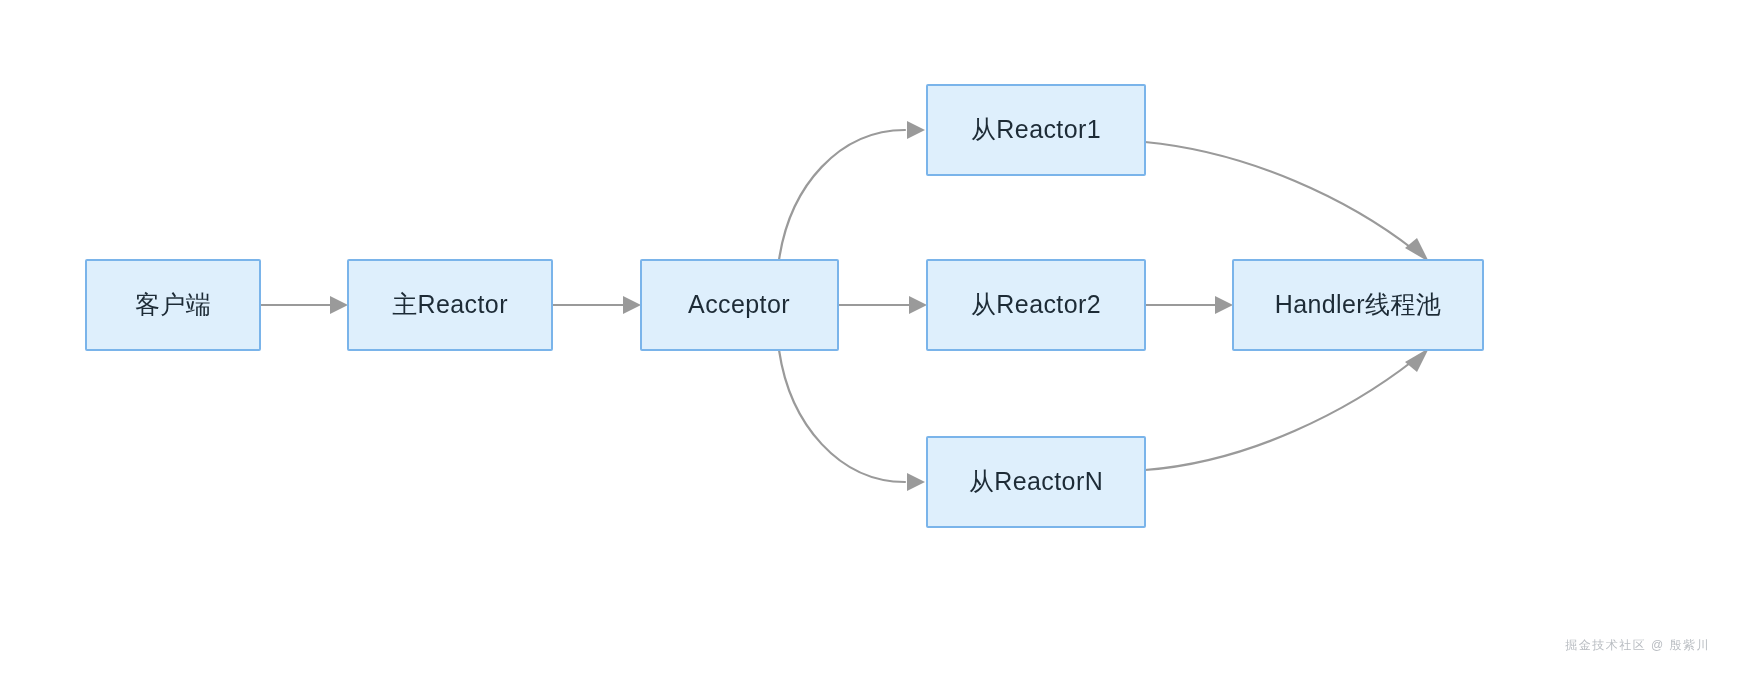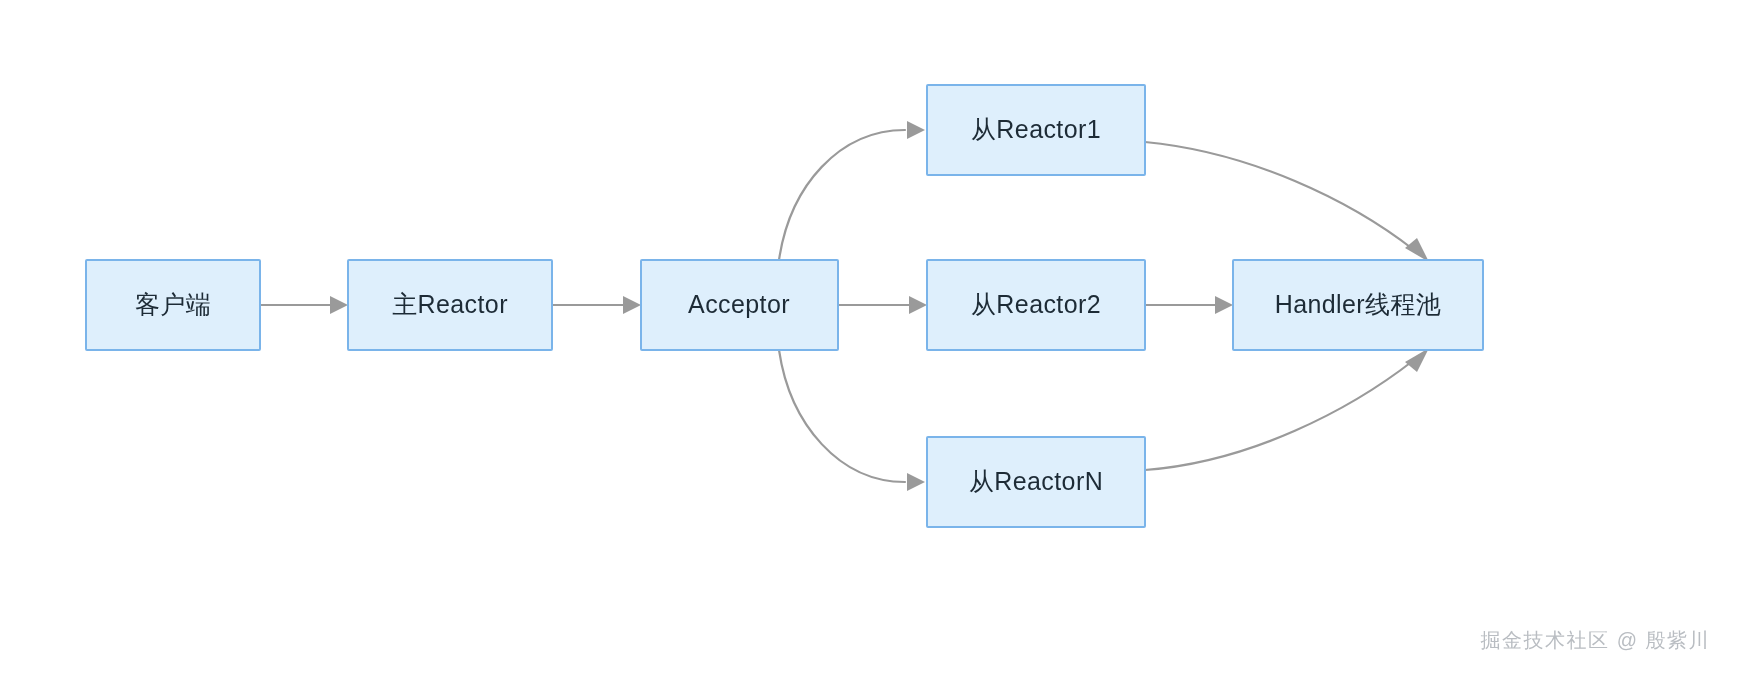--- a/index.html
+++ b/index.html
@@ -47,21 +47,21 @@
   }
   .arrow-head {
     fill: #9a9a9a;
     stroke: none;
   }
   .watermark {
     position: absolute;
     right: 34px;
     bottom: 26px;
     font-family: "Liberation Sans", "DejaVu Sans", sans-serif;
-    font-size: 20px;
+    font-size: 12px;
     color: #b9bdc2;
     letter-spacing: 1.5px;
     white-space: nowrap;
     user-select: none;
   }
 </style>
 </head>
 <body>
 
 <div id="canvas">

